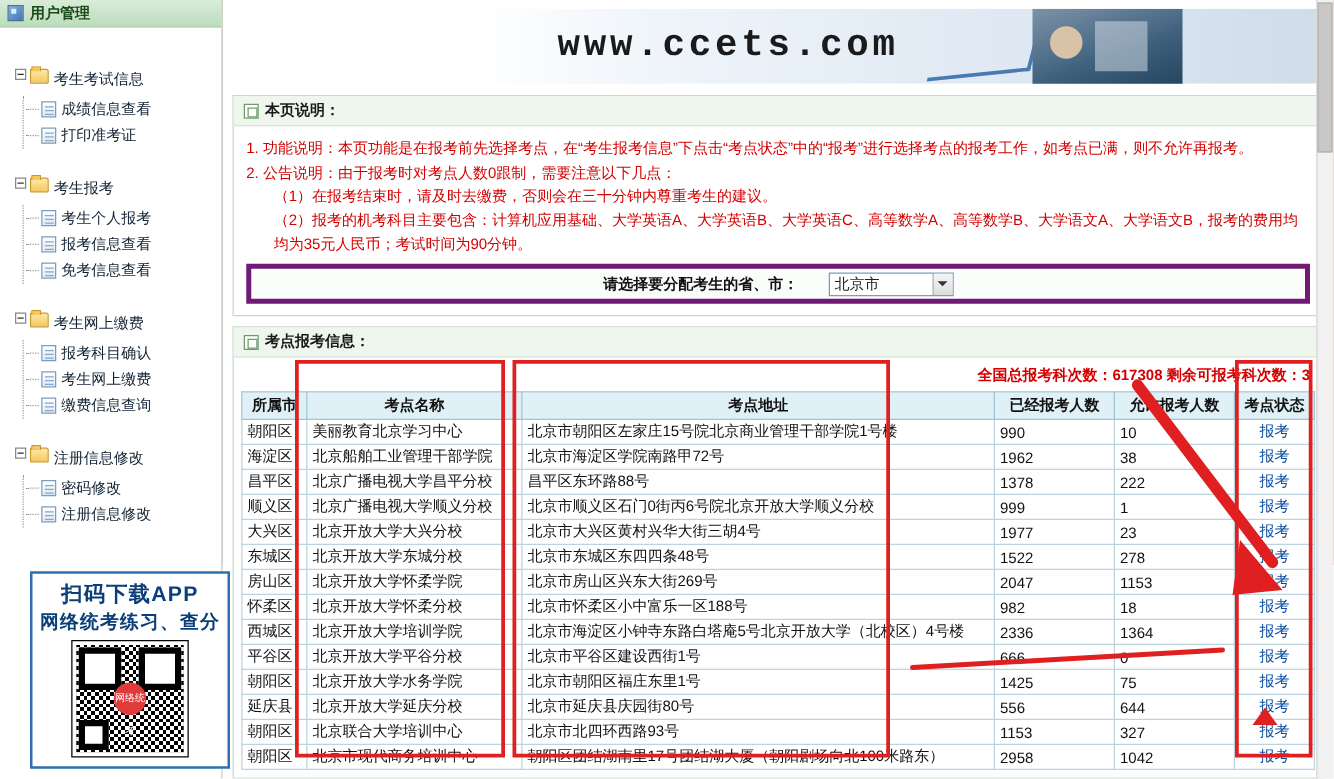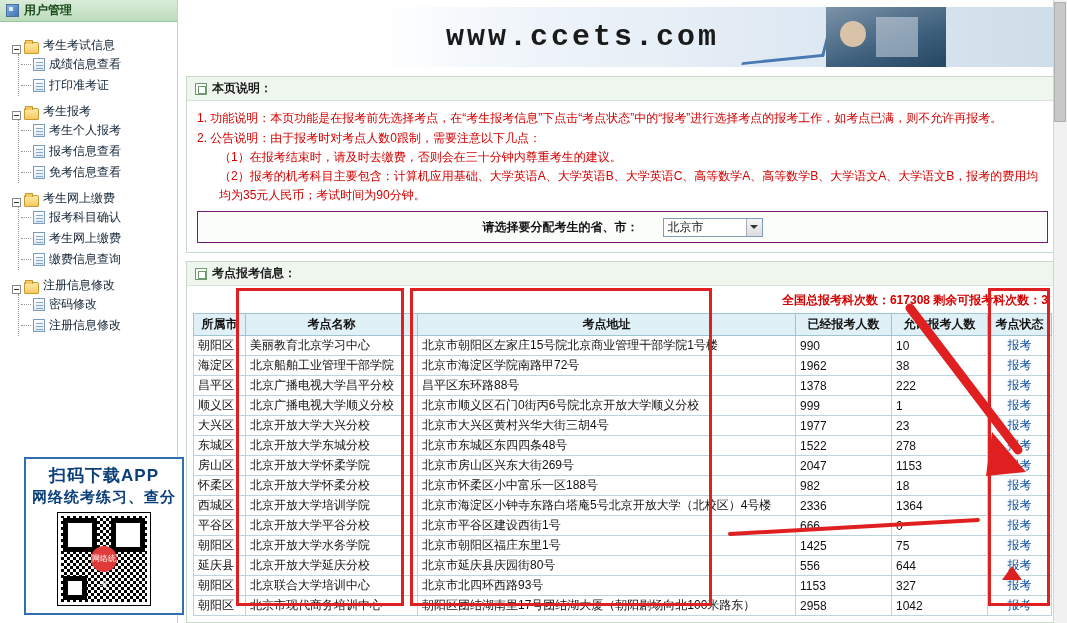--- a/index.html
+++ b/index.html
@@ -49,27 +49,28 @@
   }
   .sidebar-header .hicon:after {
     content: "";
     position: absolute; left: 2px; top: 2px;
     width: 4px; height: 4px; background: #fff; opacity: .8;
   }
 
   .tree { padding: 10px 0 0 6px; }
   .tree-group { margin-bottom: 2px; }
   .group-row {
-    display: flex; align-items: flex-end;
+    display: flex; align-items: flex-start;
     height: 22px;
     padding-left: 6px;
     font-size: 12px;
     color: #123;
     cursor: pointer;
     white-space: nowrap;
+    margin-top: 23px;
   }
   .group-row .expander {
     width: 9px; height: 9px;
     border: 1px solid #888;
     background: #fff;
     margin-right: 3px;
     position: relative;
     flex: 0 0 auto;
   }
   .group-row .expander:before {
@@ -251,21 +252,21 @@
   }
   .note-sub {
     color: #d40000;
     font-size: 12px;
     line-height: 19px;
     padding-left: 22px;
   }
 
   .select-row {
     margin-top: 6px;
-    border: 1px solid #701a75;
+    border: 4px solid #701a75;
     background: #fbfdfb;
     height: 32px;
     display: flex;
     align-items: center;
     justify-content: center;
     gap: 24px;
   }
   .select-label { font-size: 12px; color: #111; font-weight: bold; }
   .select-box {
     width: 100px; height: 19px;

